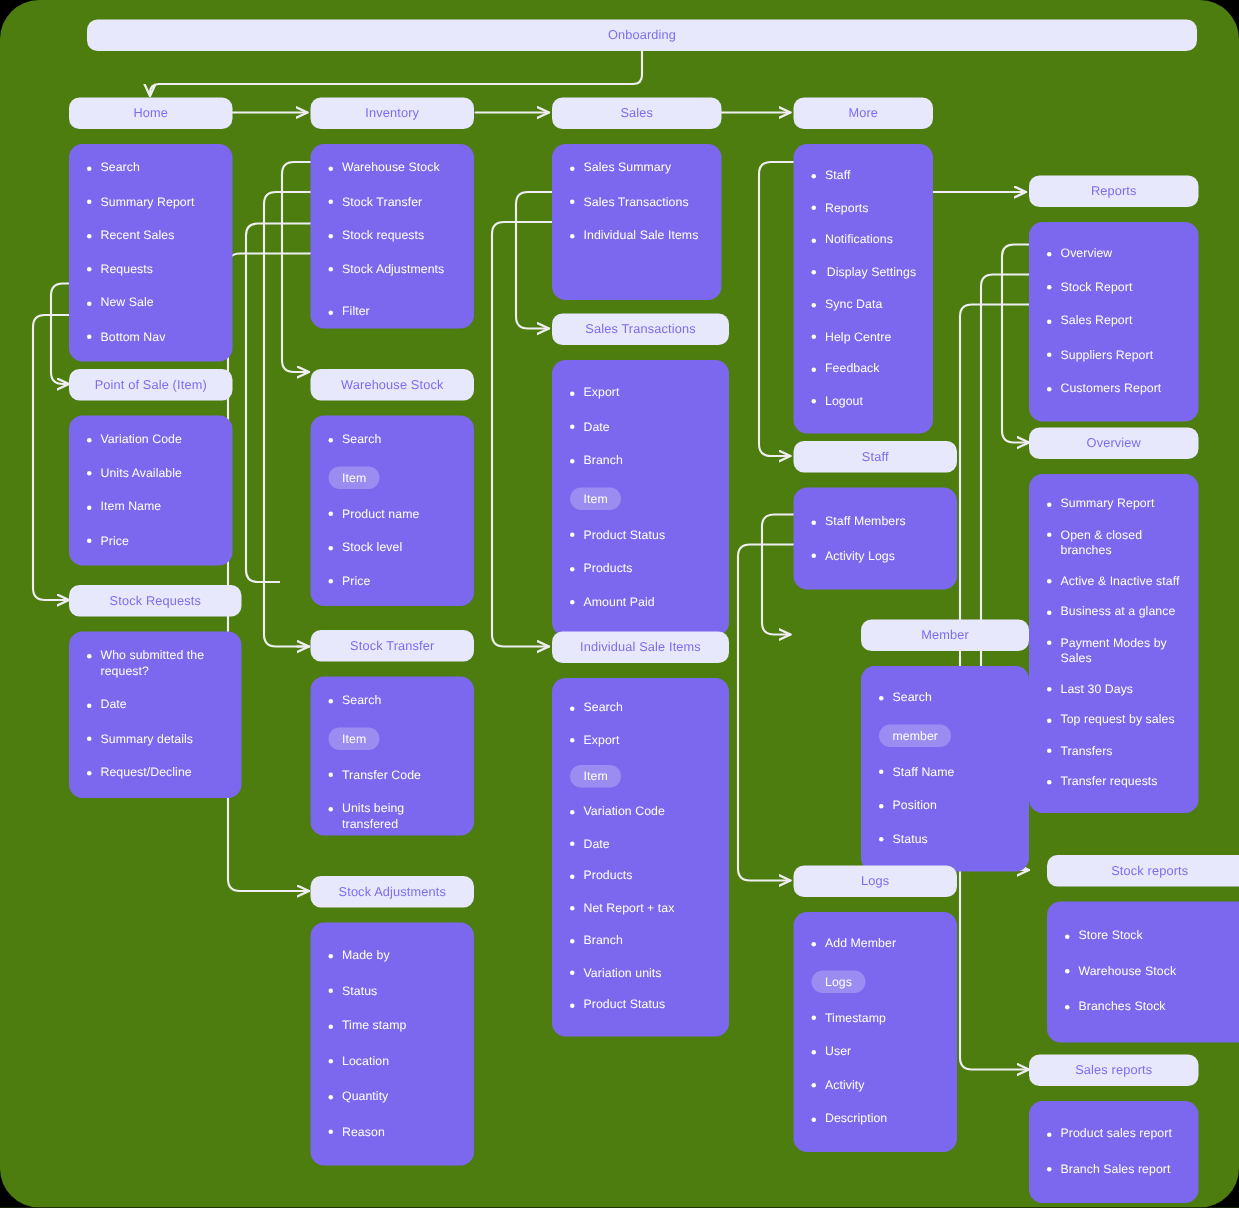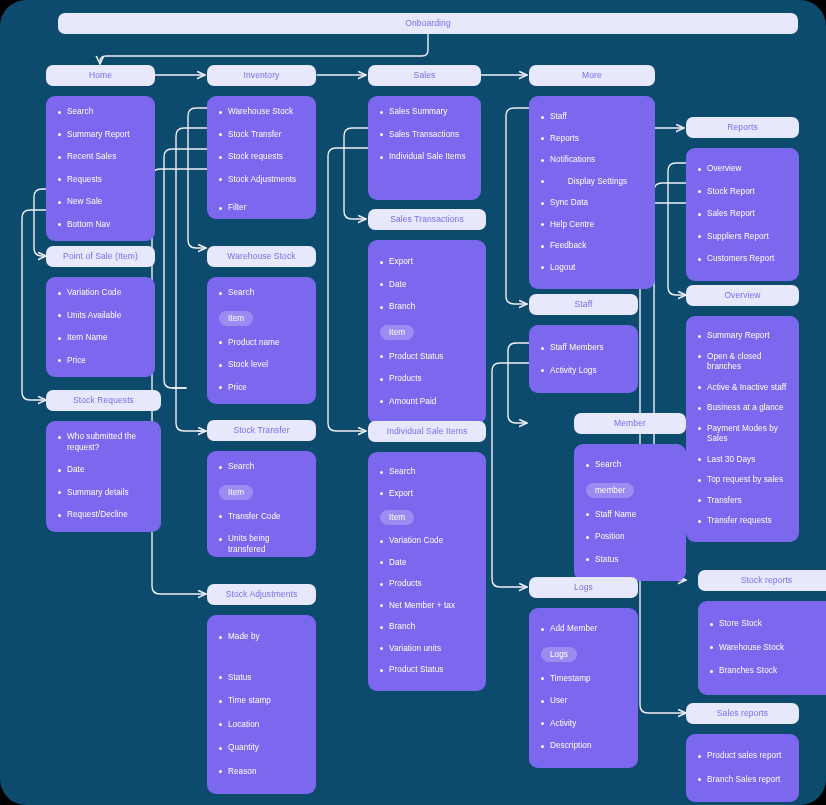--- a/index.html
+++ b/index.html
@@ -5,21 +5,21 @@
 <style>
   * { box-sizing: border-box; margin: 0; padding: 0; }
   html, body {
     background: #000000;
     font-family: "Liberation Sans", sans-serif;
   }
   #canvas {
     position: relative;
     width: 826px;
     height: 805px;
-    background: #0c4a6e;
+    background: #4d7c0f;
     border-radius: 26px;
     overflow: hidden;
   }
   #edges {
     position: absolute;
     left: 0; top: 0;
     width: 826px; height: 805px;
     pointer-events: none;
     z-index: 1;
   }
@@ -205,21 +205,21 @@
         <li>Transfer Code</li>
         <li>Units being transfered</li>
       </ul>
     </div>
   </div>
 
   <div class="node" style="left:207px; top:584px; width:109px;">
     <div class="pill">Stock Adjustments</div>
     <div class="card" style="margin-top:10px; padding-top:17px; padding-bottom:17px;">
       <ul>
-        <li style="margin-bottom:30px;">Made by</li>
+        <li style="margin-bottom:13px;">Made by</li>
         <li style="margin-bottom:13px;">Status</li>
         <li style="margin-bottom:13px;">Time stamp</li>
         <li style="margin-bottom:13px;">Location</li>
         <li style="margin-bottom:13px;">Quantity</li>
         <li>Reason</li>
       </ul>
     </div>
   </div>
 
   <div class="node" style="left:368px; top:65px; width:113px;">
@@ -251,29 +251,29 @@
   <div class="node" style="left:368px; top:421px; width:118px;">
     <div class="pill">Individual Sale Items</div>
     <div class="card" style="margin-top:10px; padding-top:15px; padding-bottom:15px;">
       <ul>
         <li style="margin-bottom:11px;">Search</li>
         <li style="margin-bottom:11px;">Export</li>
         <li class="chip" style="margin-bottom:11px;"><span class="chip-in">Item</span></li>
         <li style="margin-bottom:11px;">Variation Code</li>
         <li style="margin-bottom:11px;">Date</li>
         <li style="margin-bottom:11px;">Products</li>
-        <li style="margin-bottom:11px;">Net Member + tax</li>
+        <li style="margin-bottom:11px;">Net Report + tax</li>
         <li style="margin-bottom:11px;">Branch</li>
         <li style="margin-bottom:11px;">Variation units</li>
         <li>Product Status</li>
       </ul>
     </div>
   </div>
 
-  <div class="node" style="left:529px; top:65px; width:126px;">
+  <div class="node" style="left:529px; top:65px; width:93px;">
     <div class="pill">More</div>
     <div class="card" style="margin-top:10px; padding-top:16px; padding-bottom:16px;">
       <ul>
         <li style="margin-bottom:11px;">Staff</li>
         <li style="margin-bottom:11px;">Reports</li>
         <li style="margin-bottom:11px;">Notifications</li>
         <li style="margin-bottom:11px;text-align:center;">Display Settings</li>
         <li style="margin-bottom:11px;">Sync Data</li>
         <li style="margin-bottom:11px;">Help Centre</li>
         <li style="margin-bottom:11px;">Feedback</li>

